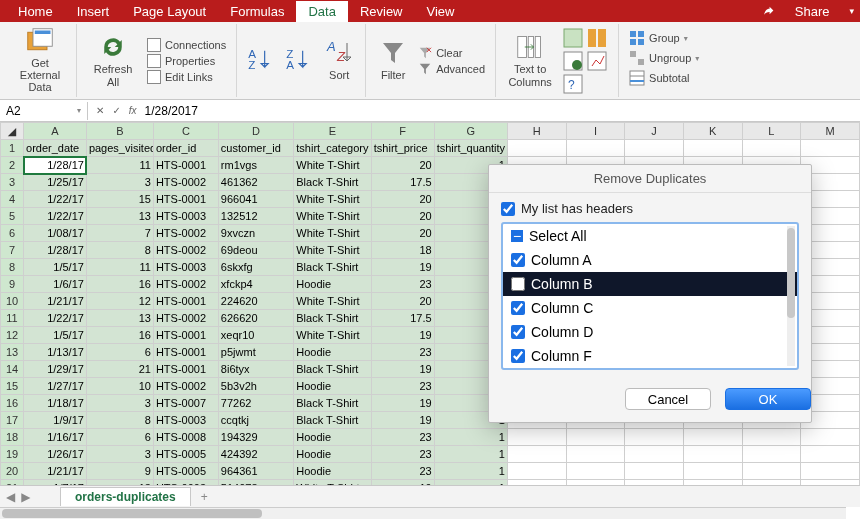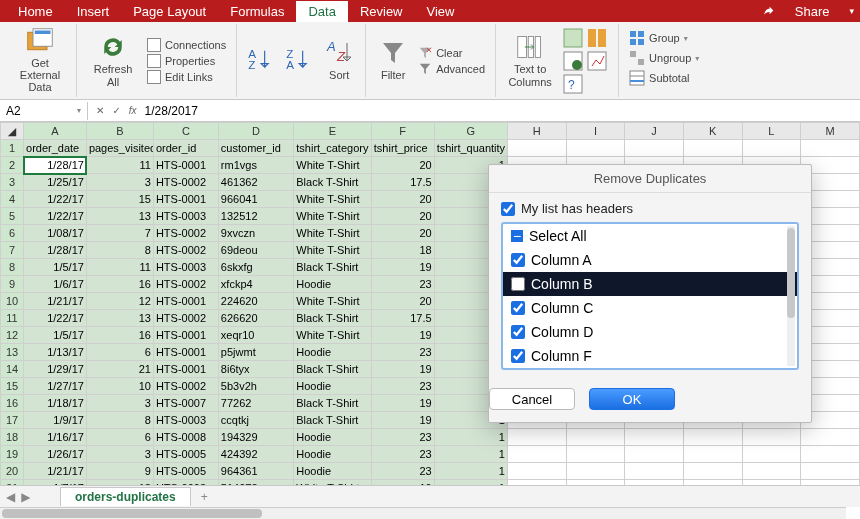--- a/index.html
+++ b/index.html
@@ -58,21 +58,21 @@
   .dialog .dtitle { text-align: center; padding: 6px; font-size: 13px; color: #555; border-bottom: 1px solid #ddd; }
   .dbody { padding: 8px 12px; }
   .chkrow { display: flex; align-items: center; gap: 6px; font-size: 13px; margin-bottom: 6px; color: #222; }
   .listbox { border: 2px solid #8ab8ed; border-radius: 3px; background: #fff; max-height: 170px; overflow: hidden; position:relative;}
   .listbox .item { display: flex; align-items: center; gap: 6px; padding: 4px 8px; font-size: 14px; }
   .listbox .item.hl { background: #0f172a; color: #fff; }
   .listbox .item input{ width:14px; height:14px;}
   .listbox .item .mixed { width:12px; height:12px; background:#1a6fe2; border:1px solid #1a6fe2; color:#fff; display:flex; align-items:center; justify-content:center; font-size:14px; line-height:10px;}
   .listbox .scrollbar { position:absolute; right:2px; top:2px; bottom:2px; width:8px; background:#eee;}
   .listbox .scrollbar .th{position:absolute; top:2px; left:0; right:0; height:90px; background:#c8c8c8; border-radius:4px;}
-  .dbuttons { display: flex; justify-content: flex-start; gap: 14px; padding: 10px 0 12px; }
+  .dbuttons { display: flex; justify-content: flex-end; gap: 14px; padding: 10px 0 12px; }
   .dbuttons button { width: 86px; height: 22px; border-radius: 4px; border: 1px solid #bbb; font-size: 13px; cursor: pointer; }
   .dbuttons .ok { background: linear-gradient(#4b9bff,#1a6fe2); color: #fff; border-color:#1a6fe2;}
   .dbuttons .cancel { background: #fff; }
 
   .chk { width:14px; height:14px; accent-color:#1a6fe2;}
 </style>
 </head>
 <body>
 
 <div class="ribbon-tabs">

